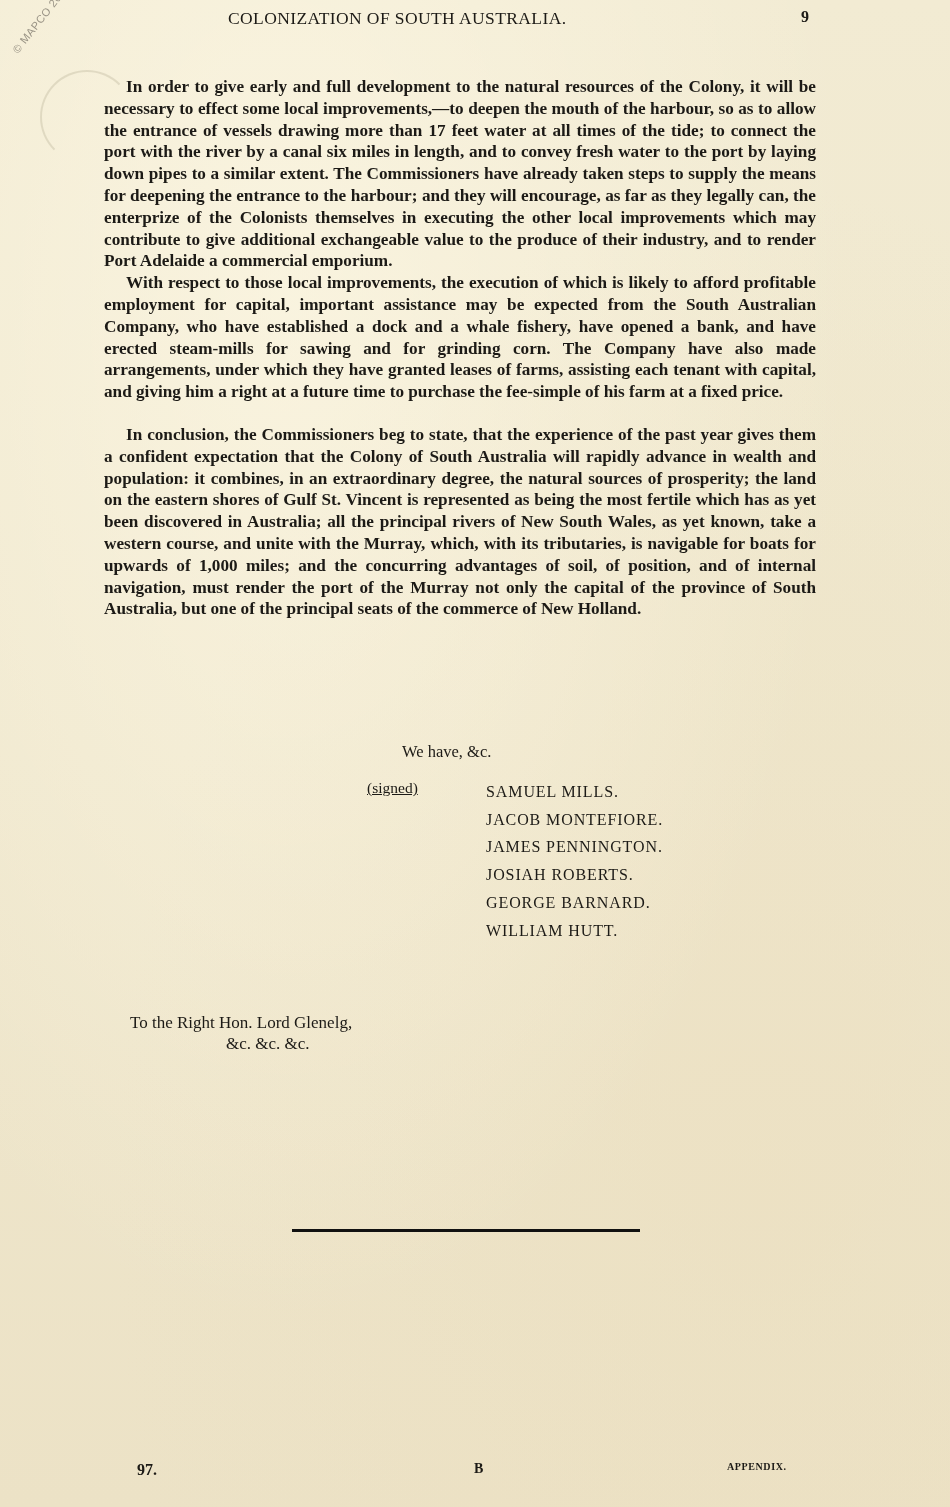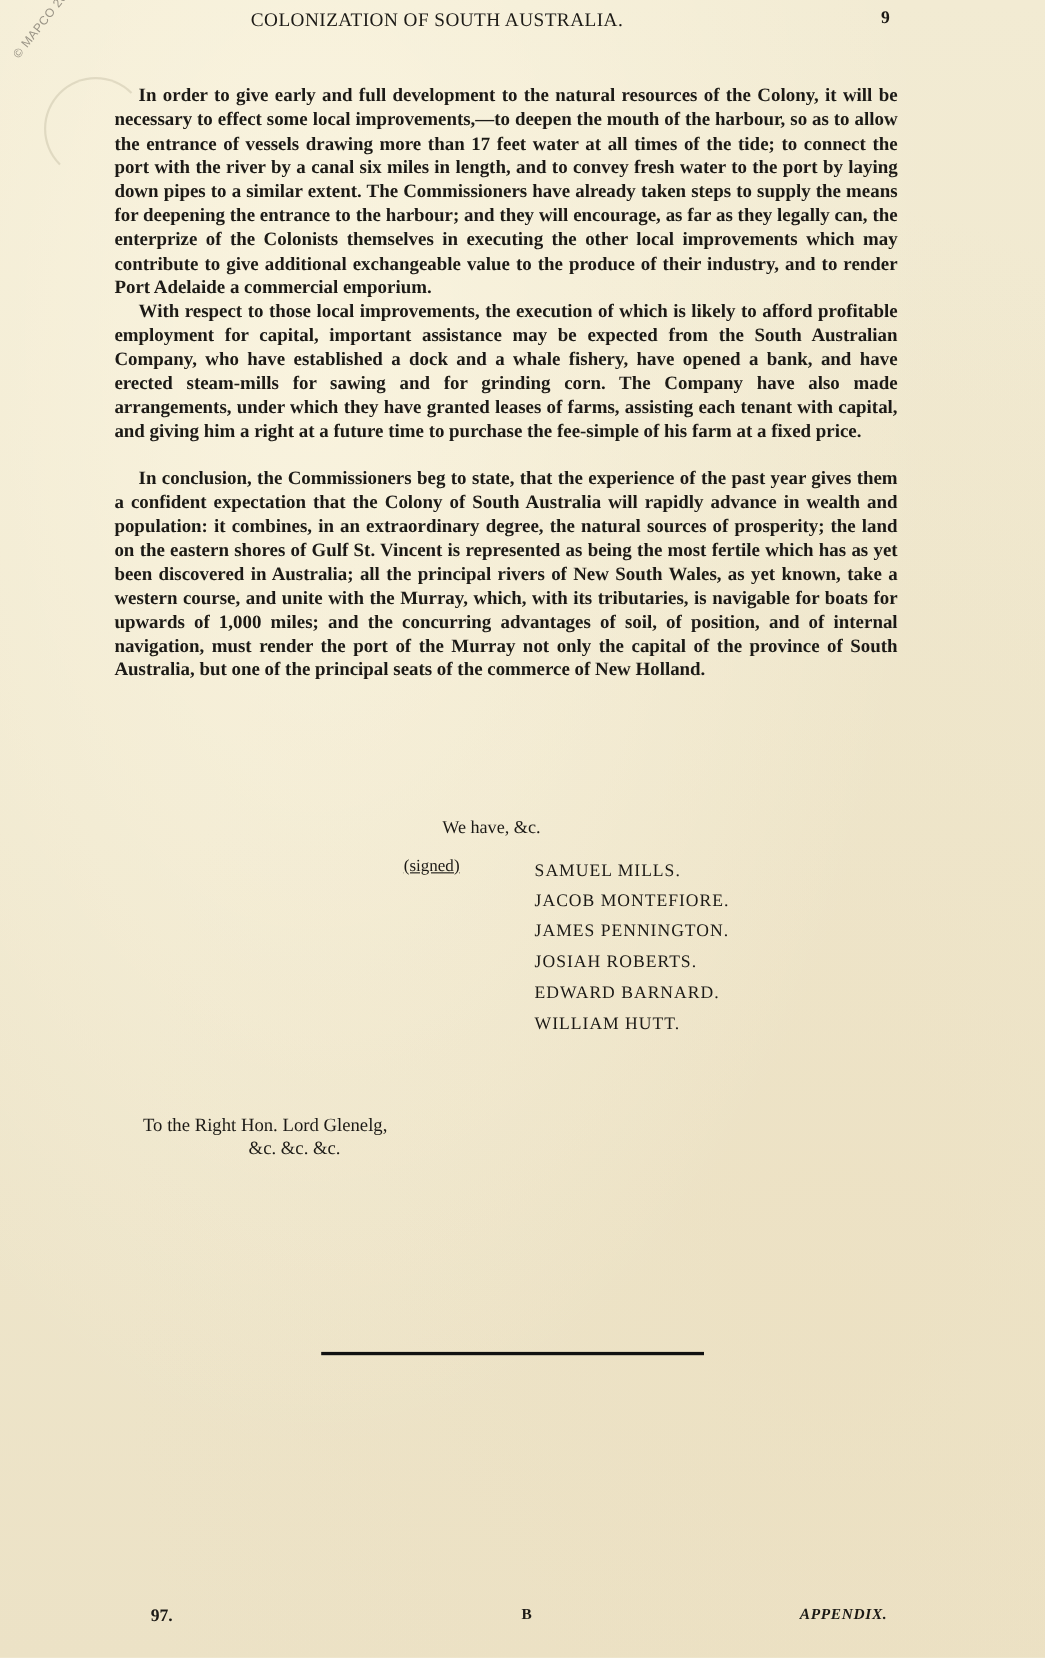--- a/index.html
+++ b/index.html
@@ -131,24 +131,23 @@
     position: absolute;
     left: 474px;
     top: 1461px;
     font-size: 14px;
     font-weight: bold;
   }
   .footer-right {
     position: absolute;
     left: 727px;
     top: 1461px;
-    font-size: 14px;
+    font-size: 10px;
     font-weight: bold;
     letter-spacing: 0.6px;
-    font-style: italic;
   }
 </style>
 </head>
 <body>
 
 <div class="page-bg"></div>
 <div class="stamp"></div>
 <div class="watermark">© MAPCO 2006</div>
 
 <div class="running-head">COLONIZATION OF SOUTH AUSTRALIA.</div>
@@ -161,21 +160,21 @@
 </div>
 
 <div class="closing">We have, &amp;c.</div>
 <div class="signed-label">(signed)</div>
 
 <div class="signatories">
   <span class="signatory">SAMUEL MILLS.</span>
   <span class="signatory">JACOB MONTEFIORE.</span>
   <span class="signatory">JAMES PENNINGTON.</span>
   <span class="signatory">JOSIAH ROBERTS.</span>
-  <span class="signatory">EDWARD BARNARD.</span>
+  <span class="signatory">GEORGE BARNARD.</span>
   <span class="signatory">WILLIAM HUTT.</span>
 </div>
 
 <div class="addressee">
   <span>To the Right Hon. Lord Glenelg,</span>
   <span class="line2">&amp;c. &amp;c. &amp;c.</span>
 </div>
 
 <div class="rule"></div>
 

